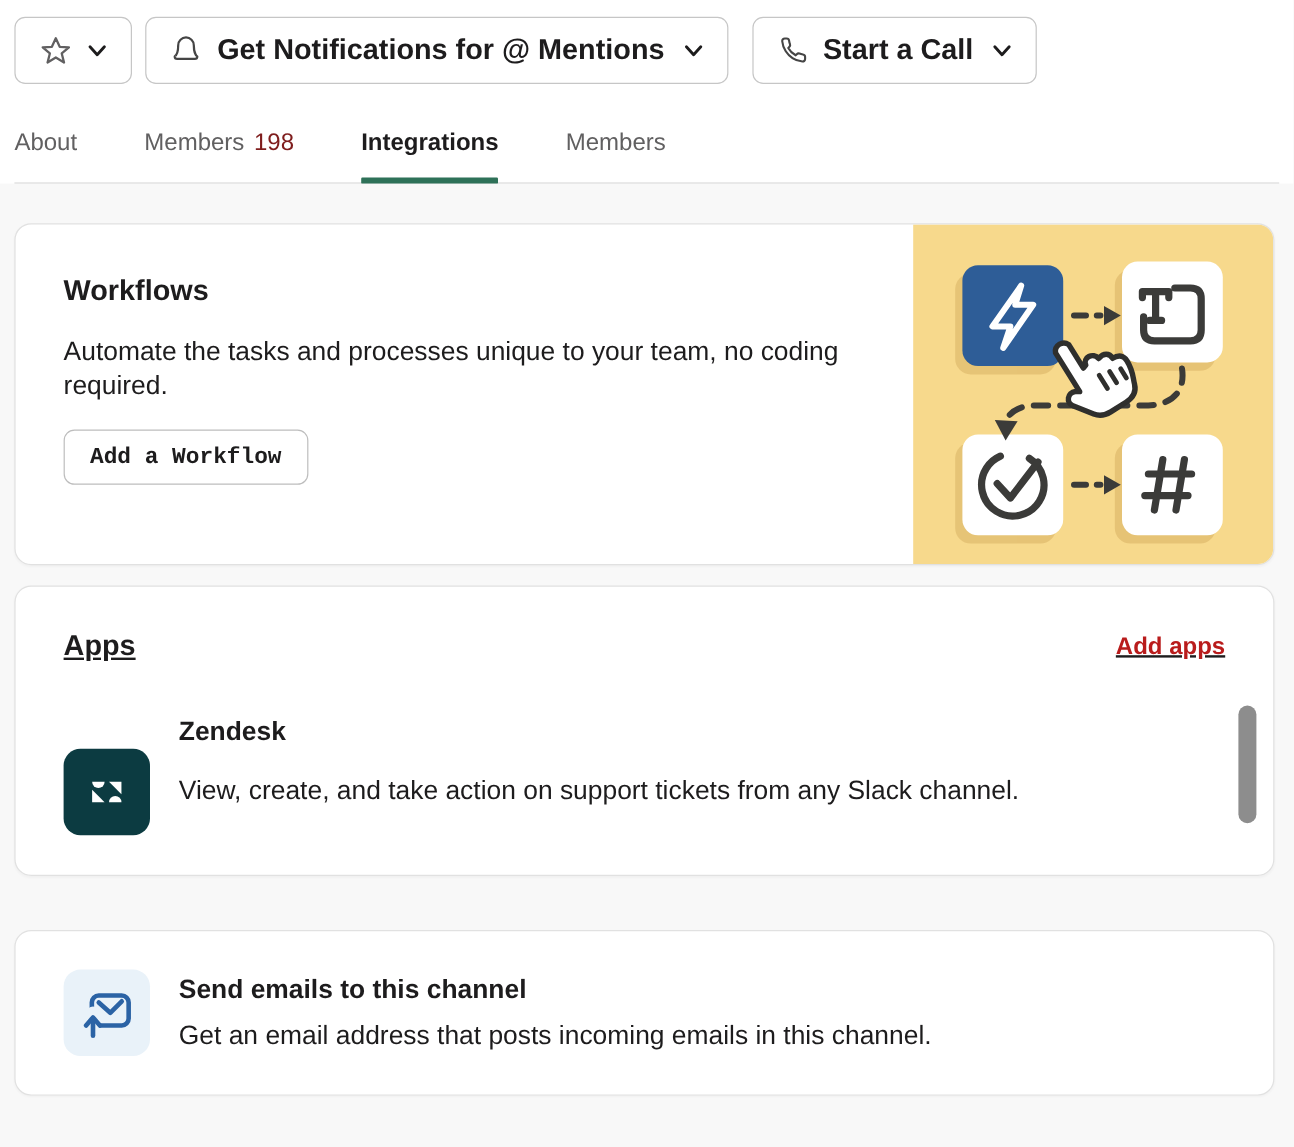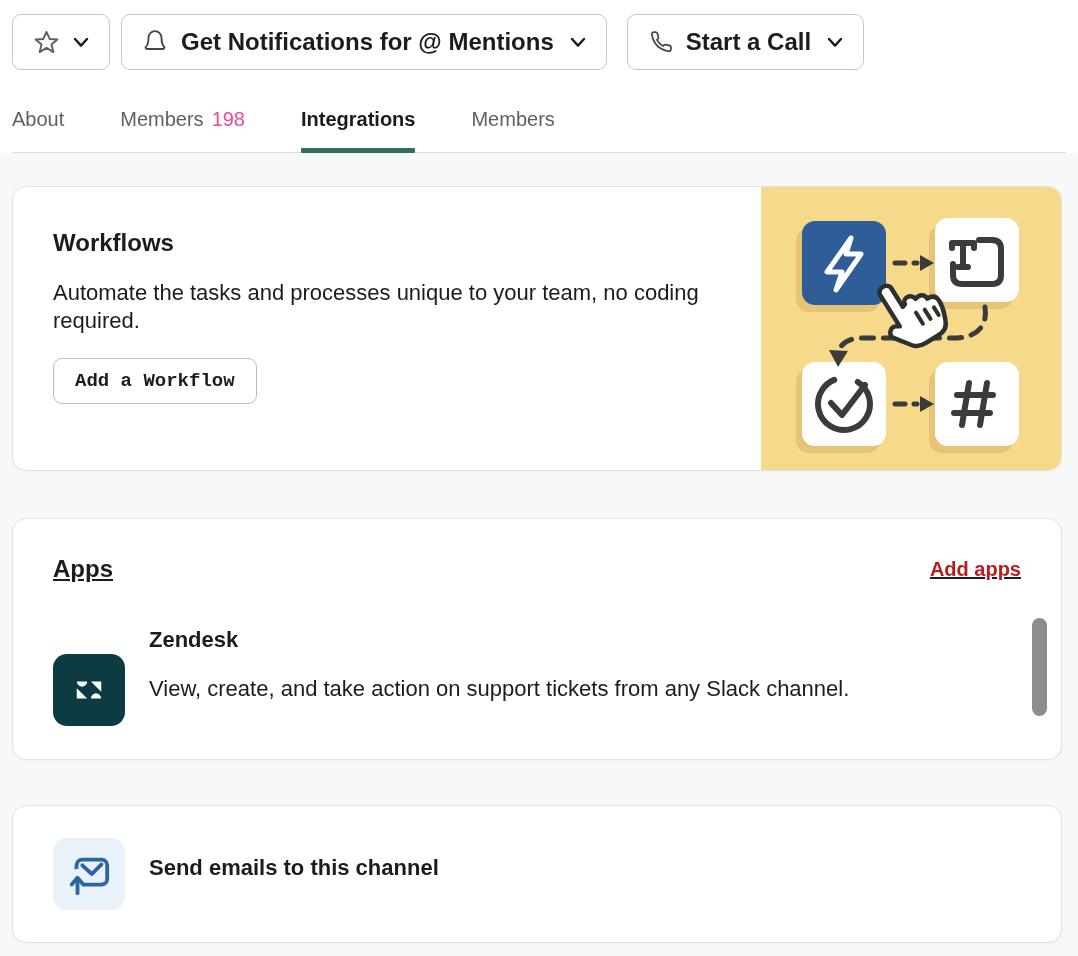--- a/index.html
+++ b/index.html
@@ -21,34 +21,34 @@
     font-family:"Liberation Sans", sans-serif;
   }
   .btn svg { flex:none; }
   .btn-call { margin-left:9px; }
   
   .tabs { display:flex; gap:56px; margin-top:38px; border-bottom:1px solid #dbdbdb; }
   .tab {
     position:relative; font-size:20px; color:#616061;
     padding-bottom:21px; cursor:pointer; white-space:nowrap;
   }
-  .tab .count { color:#ec4899; margin-left:8px; }
+  .tab .count { color:#7f1d1d; margin-left:8px; }
   .tab.active { color:#1d1c1d; font-weight:700; }
   .tab.active::after {
     content:""; position:absolute; left:0; right:0; bottom:-1px;
     height:5px; background:#2e7158; border-radius:1px;
   }
   
   .content { padding:33px 16px 0 12px; }
   .card {
     background:#fff; border:1px solid #e1e1e1; border-radius:14px;
     box-shadow:0 1px 2px rgba(0,0,0,0.03);
   }
   
-  .card-workflows { height:285px; display:flex; overflow:hidden; margin-bottom:47px; }
+  .card-workflows { height:285px; display:flex; overflow:hidden; margin-bottom:17px; }
   .wf-left { flex:1; padding:42px 20px 0 40px; }
   .wf-title { font-size:24px; font-weight:700; margin-bottom:22px; }
   .wf-desc { font-size:22px; line-height:28px; max-width:680px; }
   .wf-btn {
     margin-top:23px; display:inline-block;
     padding:11px 21px; font-size:19px; font-weight:700; color:#1d1c1d;
     background:#fff; border:1px solid #bdbdbd; border-radius:9px; cursor:pointer;
     font-family:Liberation Mono, monospace;
   }
   .wf-illustration { width:300px; flex:none; background:#f7d98c; }
@@ -226,16 +226,17 @@
       <svg width="46" height="46" viewBox="0 0 48 48" fill="none" stroke-linecap="round" stroke-linejoin="round">
         <rect x="11" y="9" width="32" height="26" rx="6" stroke="#2b63a5" stroke-width="4"></rect>
         <path d="M17 15 L27 24 L37 14" stroke="#2b63a5" stroke-width="4"></path>
         <path d="M12 46 V24" stroke="#e9f2f9" stroke-width="11"></path>
         <path d="M12 44 V29" stroke="#2b63a5" stroke-width="4"></path>
         <path d="M6 35 L12 28 L18 35" stroke="#2b63a5" stroke-width="4"></path>
       </svg>
     </div>
     <div>
       <div class="email-title">Send emails to this channel</div>
+      <div class="email-desc">Get an email address that posts incoming emails in this channel.</div>
     </div>
   </div>
 
 </div>
 
 </body></html>

